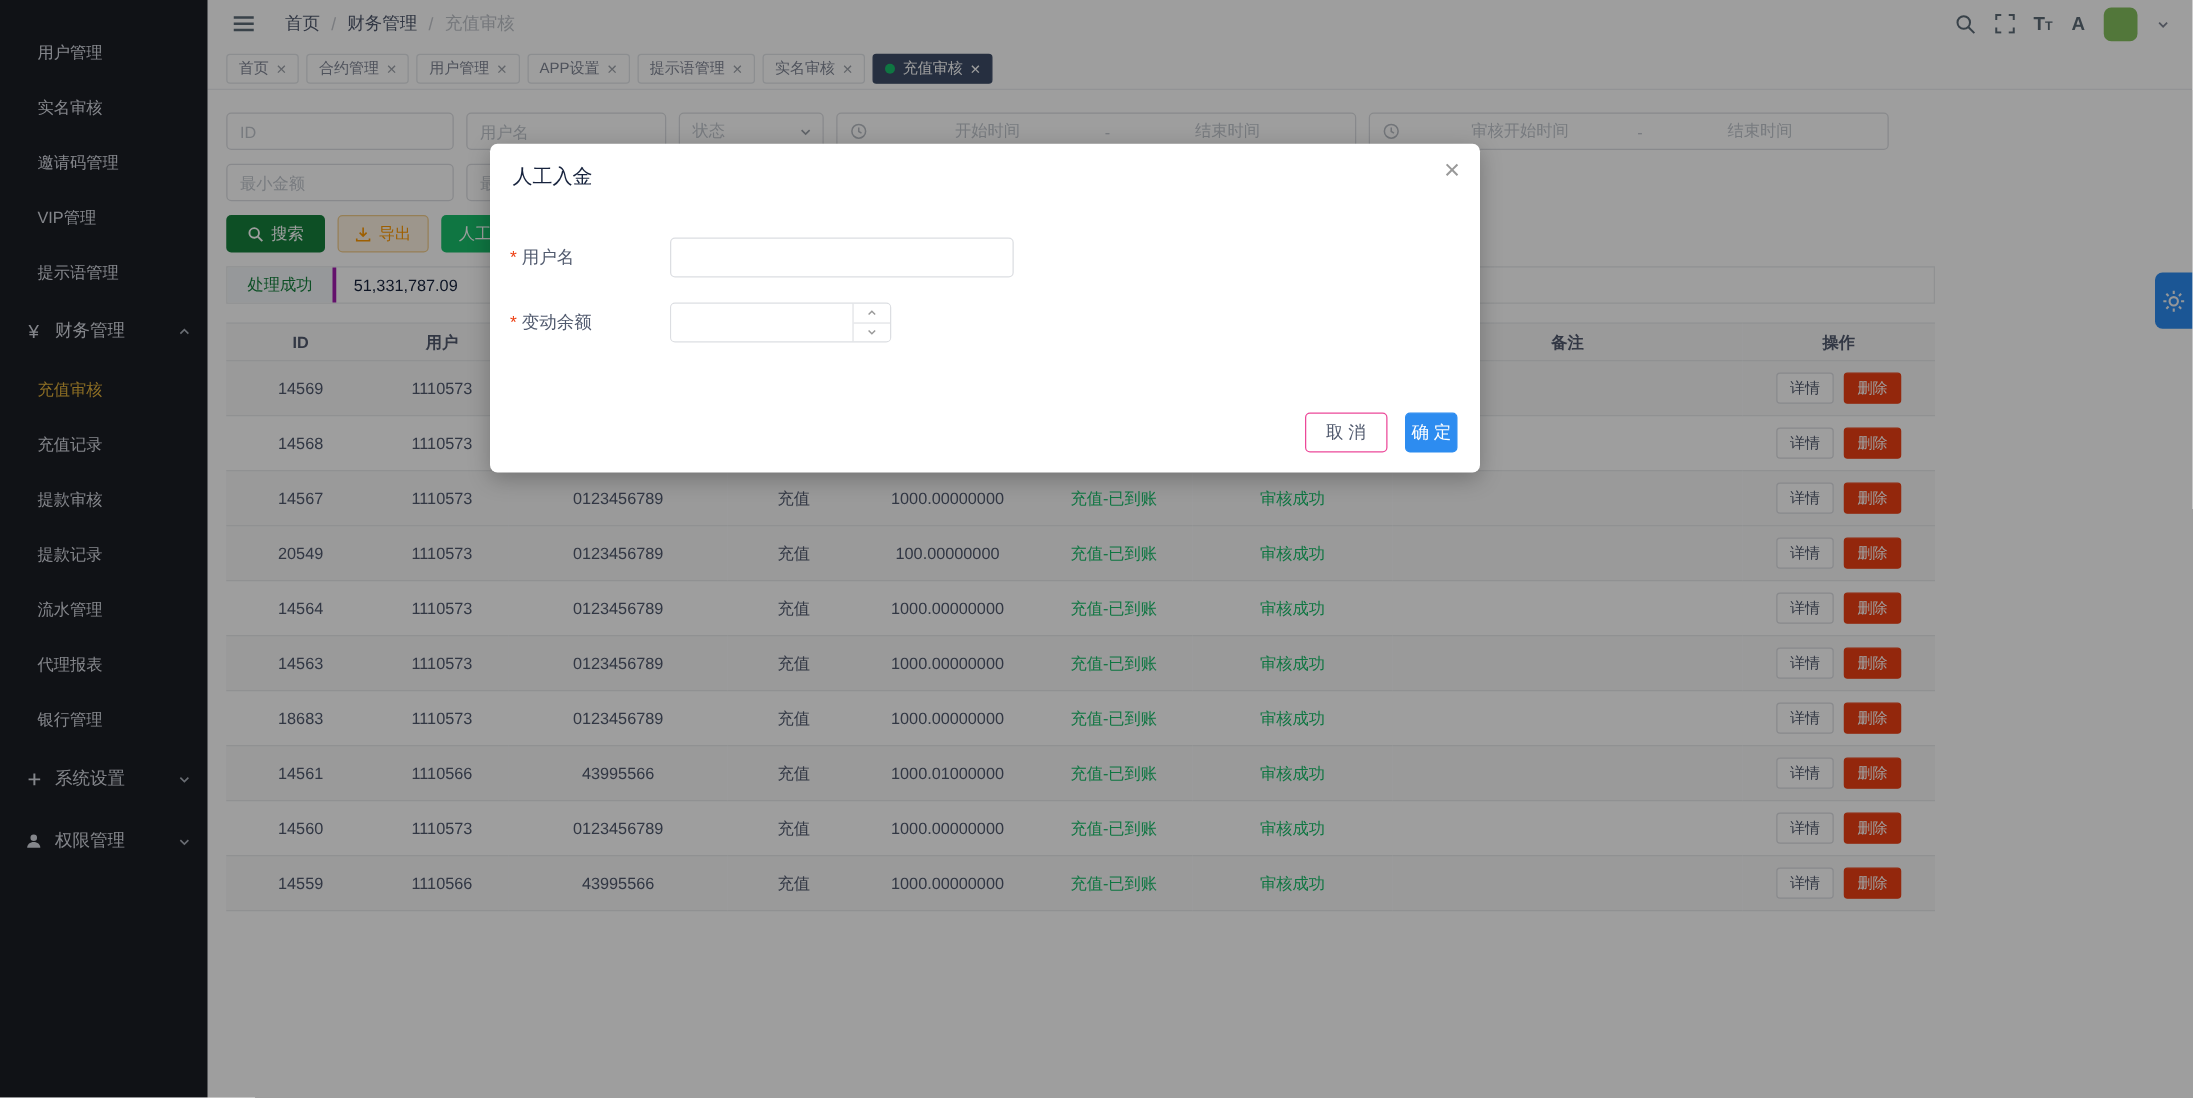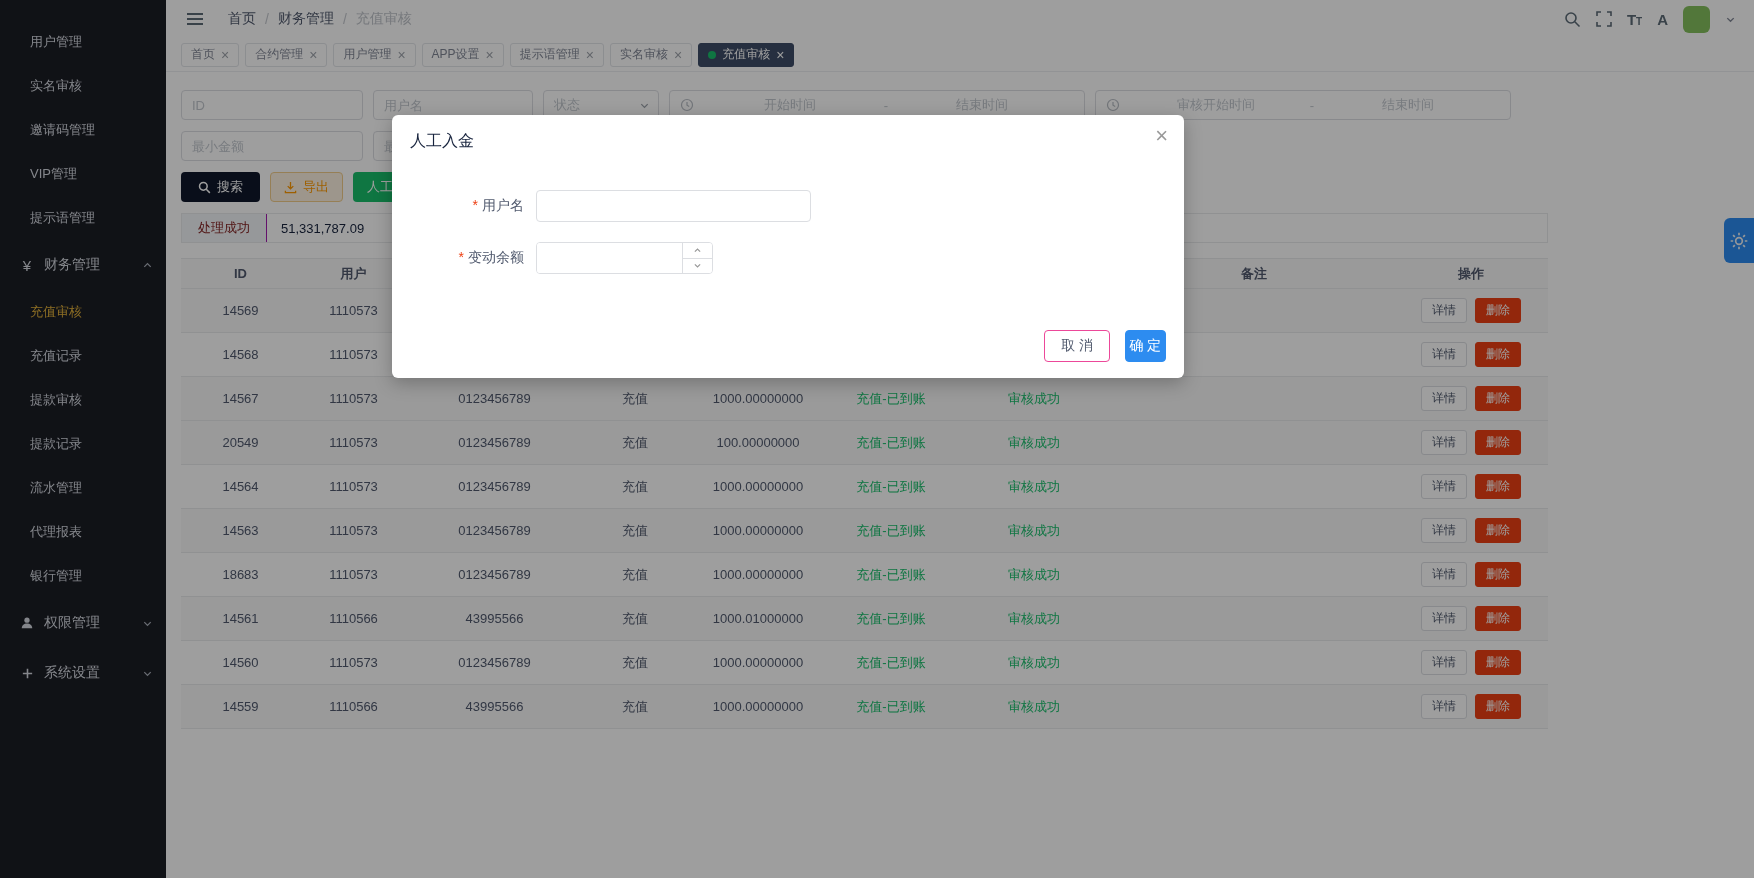--- a/index.html
+++ b/index.html
@@ -46,27 +46,27 @@
   .f-input::placeholder { color:#c2c7ce; }
   .w182{width:182px} .w160{width:160px} .w116{width:116px} .w352{width:416px}
   .f-select { height:30px; border:1px solid #dcdee2; border-radius:4px; display:flex; align-items:center; padding:0 8px 0 10px; font-size:13px; color:#c2c7ce; cursor:pointer; background:#fff; }
   .f-select .chev { margin-left:auto; color:#9aa0a8; display:inline-flex; }
   .f-range { height:30px; border:1px solid #dcdee2; border-radius:4px; display:flex; align-items:center; padding:0 10px; font-size:13px; color:#c2c7ce; cursor:pointer; background:#fff; }
   .f-range .clock { color:#b8bdc4; margin-right:4px; display:inline-flex; }
   .f-range .ph { flex:1; text-align:center; }
   .f-range .rsep { color:#c2c7ce; padding:0 2px; }
 
   .btn { height:30px; border:none; border-radius:4px; font-size:13px; display:inline-flex; align-items:center; justify-content:center; gap:6px; cursor:pointer; font-family:inherit; padding:0 17px; }
-  .btn-search { background:#0f172a; color:#fff; }
+  .btn-search { background:#15803d; color:#fff; }
   .btn-export { background:#fdf3e2; border:1px solid #f2cd8c; color:#ff9900; padding:0 13px; }
   .btn-deposit { background:#19be6b; color:#fff; padding:0 14px; }
 
   
   .summary { width:1367px; height:30px; border:1px solid #e8eaec; display:flex; align-items:center; font-size:13px; margin-bottom:15px; background:#fff; }
-  .sum-label { background:#f3f5f8; height:100%; display:flex; align-items:center; padding:0 16px; color:#7f1d1d; border-right:1px solid #a21caf; }
+  .sum-label { background:#f3f5f8; height:100%; display:flex; align-items:center; padding:0 16px; color:#15803d; border-right:3px solid #a21caf; }
   .sum-value { padding-left:14px; color:#17233d; }
 
   
   .grid { width:1367px; border-collapse:collapse; table-layout:fixed; font-size:13px; color:#515a6e; }
   .grid th { background:#f8f8f9; height:30px; font-weight:bold; border-top:1px solid #e8eaec; border-bottom:1px solid #e8eaec; text-align:center; font-size:13px; color:#515a6e; white-space:nowrap; overflow:hidden; }
   .grid td { height:44px; border-bottom:1px solid #e8eaec; text-align:center; white-space:nowrap; overflow:hidden; background:#fff; }
   .grid tr.striped td { background:#f8f8f9; }
   .green { color:#19be6b; }
   .btn-detail { padding:3px 10px; background:#fff; border:1px solid #dcdee2; border-radius:3px; color:#515a6e; font-size:12px; cursor:pointer; font-family:inherit; }
   .btn-del { padding:3px 10px; background:#ed4014; border:1px solid #ed4014; border-radius:3px; color:#fff; font-size:12px; margin-left:8px; cursor:pointer; font-family:inherit; }
@@ -75,31 +75,31 @@
   .settings-fab { position:absolute; right:0; top:218px; width:30px; height:45px; background:#2d8cf0; border-radius:6px 0 0 6px; display:flex; align-items:center; justify-content:center; color:#f0f3f7; z-index:8; cursor:pointer; }
 
   
   .mask { position:absolute; inset:0; background:rgba(0,0,0,0.38); z-index:40; }
   .modal { position:absolute; left:392px; top:115px; width:792px; height:263px; background:#fff; border-radius:6px; z-index:50; box-shadow:0 5px 18px rgba(0,0,0,.25); }
   .modal-header { padding:16px 18px 0; height:38px; }
   .modal-title { font-size:16px; color:#17233d; }
   .modal-close { position:absolute; top:10px; right:16px; font-size:22px; color:#999; cursor:pointer; line-height:1; }
   .modal-body { padding:37px 16px 0; }
   .form-row { display:flex; align-items:center; margin-bottom:20px; }
-  .form-label { width:128px; text-align:right; font-size:14px; color:#515a6e; padding-right:12px; flex-shrink:0; }
+  .form-label { width:128px; font-size:14px; color:#515a6e; padding-right:12px; flex-shrink:0; }
   .req { color:#ed4014; margin-right:4px; }
   .m-input { width:275px; height:32px; border:1px solid #dcdee2; border-radius:4px; padding:0 8px; font-size:13px; outline:none; font-family:inherit; }
   .num-wrap { width:177px; height:32px; border:1px solid #dcdee2; border-radius:4px; display:flex; overflow:hidden; }
   .num-input { flex:1; border:none; outline:none; padding:0 8px; font-size:13px; min-width:0; font-family:inherit; }
   .num-handlers { width:30px; border-left:1px solid #dcdee2; display:flex; flex-direction:column; }
   .nh { flex:1; display:flex; align-items:center; justify-content:center; color:#999; cursor:pointer; background:#fff; }
   .nh.up { border-bottom:1px solid #dcdee2; }
   .modal-footer { position:absolute; bottom:16px; right:18px; }
   .btn-cancel { height:32px; padding:0 16px; background:#fff; border:1px solid #ec4899; border-radius:4px; color:#515a6e; font-size:14px; cursor:pointer; font-family:inherit; }
-  .btn-ok { height:32px; padding:0 4px; background:#2d8cf0; border:1px solid #2d8cf0; border-radius:4px; color:#fff; font-size:14px; margin-left:10px; cursor:pointer; font-family:Liberation Serif, serif; }
+  .btn-ok { height:32px; padding:0 4px; background:#2d8cf0; border:1px solid #2d8cf0; border-radius:4px; color:#fff; font-size:14px; margin-left:10px; cursor:pointer; font-family:Liberation Sans, sans-serif; }
 </style>
 </head>
 <body>
 
 <div class="sidebar">
   <div class="sb-menu">
       <div class="sb-child"><span class="sb-label">用户管理</span></div>
       <div class="sb-child"><span class="sb-label">实名审核</span></div>
       <div class="sb-child"><span class="sb-label">邀请码管理</span></div>
       <div class="sb-child"><span class="sb-label">VIP管理</span></div>
@@ -115,39 +115,39 @@
       </div>
       <div class="sb-child sb-active"><span class="sb-label">充值审核</span></div>
       <div class="sb-child"><span class="sb-label">充值记录</span></div>
       <div class="sb-child"><span class="sb-label">提款审核</span></div>
       <div class="sb-child"><span class="sb-label">提款记录</span></div>
       <div class="sb-child"><span class="sb-label">流水管理</span></div>
       <div class="sb-child"><span class="sb-label">代理报表</span></div>
       <div class="sb-child"><span class="sb-label">银行管理</span></div>
       <div class="sb-group">
         <span class="sb-icon">
+          <svg width="13" height="13" viewBox="0 0 14 14" fill="none" stroke="currentColor" stroke-width="1.7">
+            <path d="M7 2v10M2 7h10"></path>
+          </svg>
+        </span>
+        <span class="sb-label">系统设置</span>
+        <span class="sb-caret">
+          <svg width="11" height="11" viewBox="0 0 12 12" fill="none" stroke="currentColor" stroke-width="1.4">
+            <path d="M2.5 4.5L6 8l3.5-3.5"></path>
+          </svg>
+        </span>
+      </div>
+      <div class="sb-group">
+        <span class="sb-icon">
           <svg width="14" height="14" viewBox="0 0 16 16" fill="currentColor">
             <circle cx="8" cy="4.8" r="3"></circle>
             <path d="M2 14c0-3.3 2.7-5.4 6-5.4s6 2.1 6 5.4z"></path>
           </svg>
         </span>
         <span class="sb-label">权限管理</span>
-        <span class="sb-caret">
-          <svg width="11" height="11" viewBox="0 0 12 12" fill="none" stroke="currentColor" stroke-width="1.4">
-            <path d="M2.5 4.5L6 8l3.5-3.5"></path>
-          </svg>
-        </span>
-      </div>
-      <div class="sb-group">
-        <span class="sb-icon">
-          <svg width="13" height="13" viewBox="0 0 14 14" fill="none" stroke="currentColor" stroke-width="1.7">
-            <path d="M7 2v10M2 7h10"></path>
-          </svg>
-        </span>
-        <span class="sb-label">系统设置</span>
         <span class="sb-caret">
           <svg width="11" height="11" viewBox="0 0 12 12" fill="none" stroke="currentColor" stroke-width="1.4">
             <path d="M2.5 4.5L6 8l3.5-3.5"></path>
           </svg>
         </span>
       </div>
     </div>
 </div>
 
 <div class="content">

